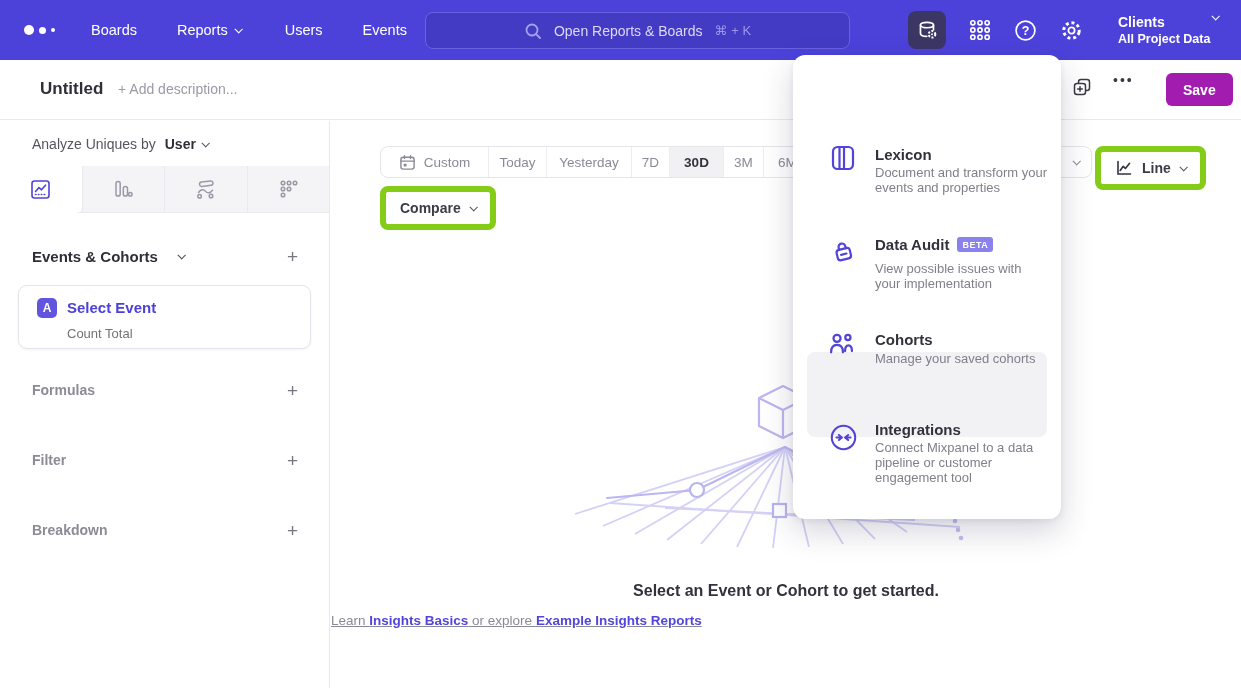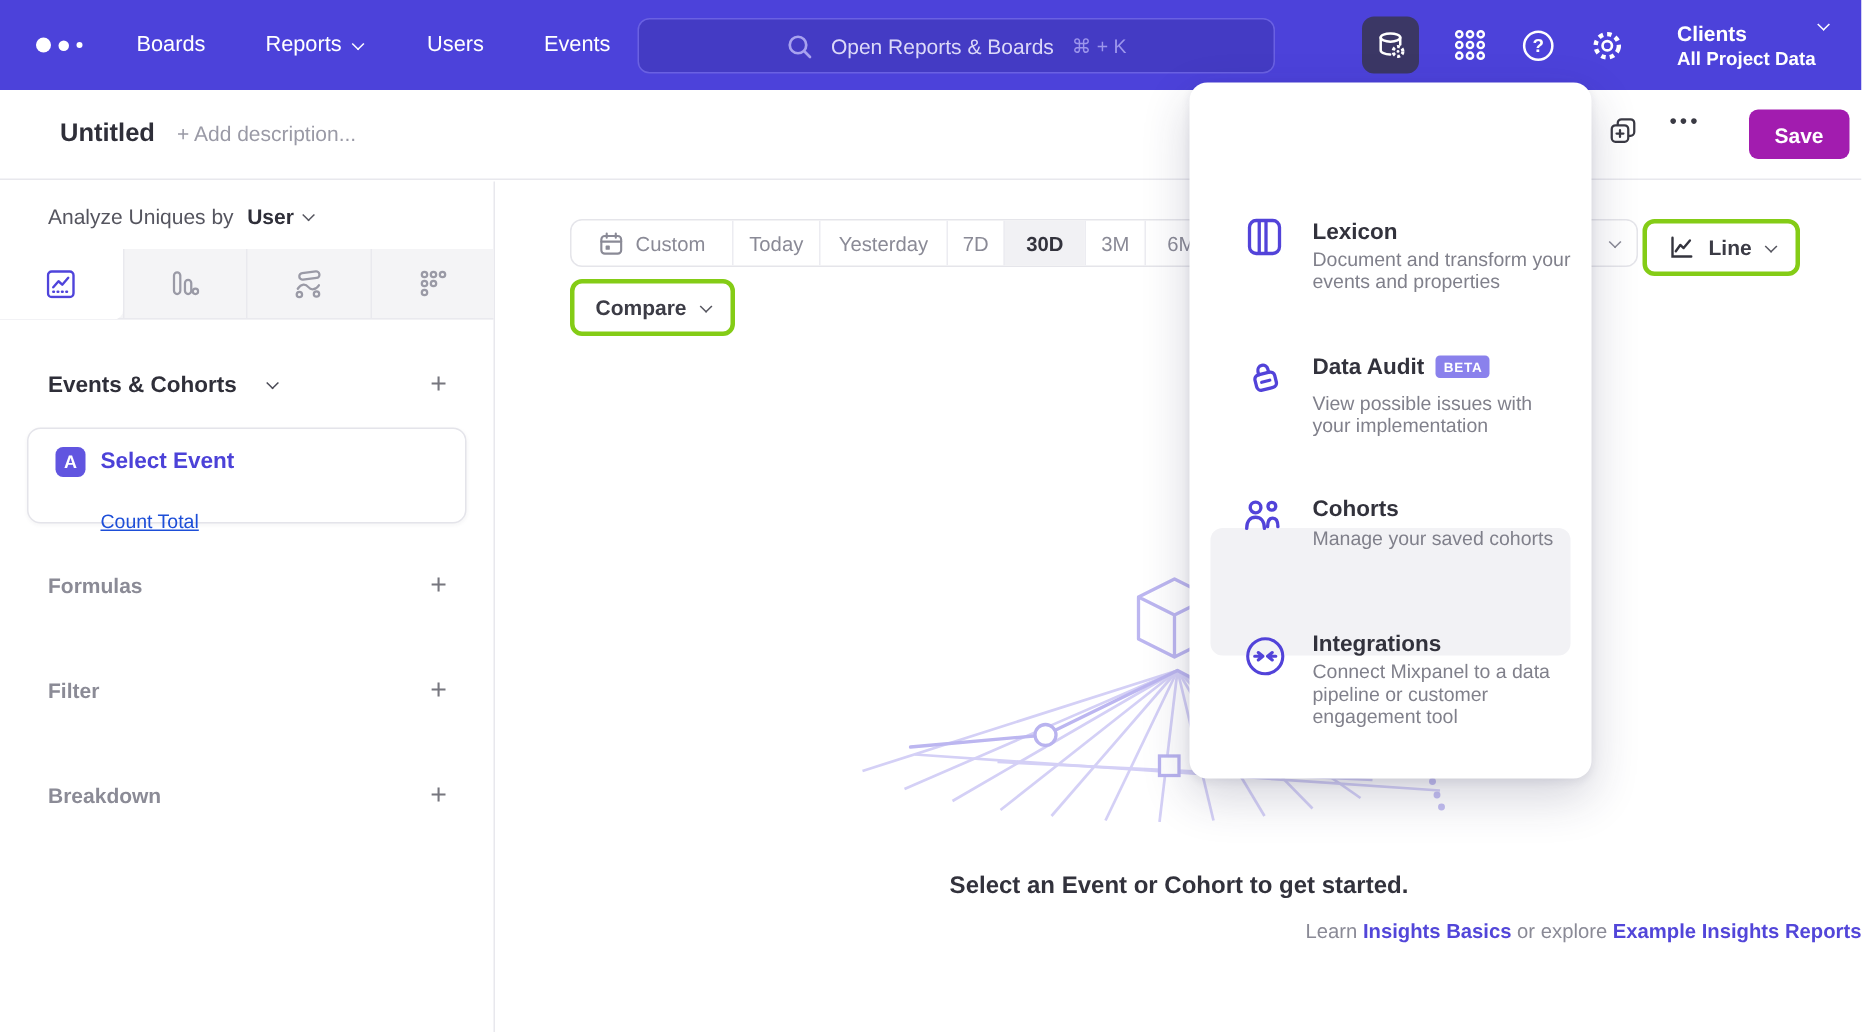--- a/index.html
+++ b/index.html
@@ -46,46 +46,46 @@
   .charttabs .tab:first-child { border-left:none; }
   .charttabs .tab.active { background:#fff; color:#4f44db; border-bottom:1px solid #fff; margin-bottom:-1px; border-bottom-right-radius:6px; }
   .side-row { position:absolute; left:32px; width:266px; height:34px; display:flex; align-items:center; justify-content:space-between; }
   .side-row .lbl { font-size:15px; font-weight:bold; color:#2f2f39; display:flex; align-items:center; gap:20px; }
   .side-row .lbl .chev{ color:#4a4a55; }
   .side-row.muted .lbl { font-size:14px; color:#8b8b96; }
   .plus { font-size:19px; color:#77777f; font-weight:400; cursor:pointer; line-height:1; }
   .eventcard { position:absolute; top:164px; left:18px; width:293px; height:64px; background:#fff; border:1px solid #e4e4ea; border-radius:9px; box-shadow:0 1px 3px rgba(30,30,60,0.05); cursor:pointer; }
   .eventcard .abadge { position:absolute; left:18px; top:12px; width:20px; height:20px; background:#6155e0; color:#fff; border-radius:5px; font-size:12px; font-weight:bold; display:flex; align-items:center; justify-content:center; }
   .eventcard .etitle { position:absolute; left:48px; top:13px; font-size:15px; font-weight:bold; color:#4c42d8; }
-  .eventcard .esub { position:absolute; left:48px; top:54px; font-size:13px; color:#1d4ed8;text-decoration:underline; }
+  .eventcard .esub { position:absolute; left:48px; top:40px; font-size:13px; color:#737373; }
 
   
   .seg { position:absolute; left:380px; top:146px; height:32px; display:flex; background:#fff; border:1px solid #e5e5ea; border-radius:8px; overflow:hidden; z-index:2; }
   .seg .cell { display:flex; align-items:center; justify-content:center; gap:8px; font-size:13.5px; color:#8a8a96; border-left:1px solid #ececf1; cursor:pointer; }
   .seg .cell:first-child { border-left:none; }
   .seg .cell.active { background:#f1f1f4; color:#33333d; font-weight:bold; }
   .seg .gapcell { border-left:none; }
-  .btn { position:absolute; height:32px; display:flex; align-items:center; gap:9px; background:#fff; border:3px solid #84cc16; border-radius:8px; padding:16px 14px; font-size:14px; font-weight:bold; color:#3c3c46; cursor:pointer; z-index:2; }
+  .btn { position:absolute; height:32px; display:flex; align-items:center; gap:9px; background:#fff; border:6px solid #84cc16; border-radius:8px; padding:16px 14px; font-size:14px; font-weight:bold; color:#3c3c46; cursor:pointer; z-index:2; }
   .btn .chev { color:#55555f; }
   #compareBtn { left:380px; top:186px; }
   #lineBtn { left:1095px; top:146px; }
 
   
   .dmenu { position:absolute; left:793px; top:55px; width:268px; height:464px; background:#fff; border-radius:12px; box-shadow:0 12px 32px rgba(40,40,80,0.20), 0 2px 6px rgba(40,40,80,0.08); z-index:50; }
   .mi { position:absolute; left:0; width:100%; cursor:pointer; }
   .mi .micon { position:absolute; left:36px; top:0; color:#5243d9; }
   .mi .mtitle { position:absolute; left:82px; top:2px; font-size:15px; font-weight:bold; color:#32323c; display:flex; align-items:center; gap:8px; }
   .mi .mdesc { position:absolute; left:82px; width:172px; font-size:13px; line-height:15px; color:#80808b; }
   .beta { background:#8a81ec; color:#fff; font-size:9px; font-weight:bold; letter-spacing:0.5px; padding:2.5px 5px; border-radius:3px; }
   .hilite { position:absolute; left:14px; top:297px; width:240px; height:85px; background:#f2f2f5; border-radius:8px; }
 
   
   .art { position:absolute; left:555px; top:378px; z-index:0; }
   .empty-title { position:absolute; left:331px; right:0; top:582px; text-align:center; font-size:16px; font-weight:bold; color:#32323c; z-index:1; }
-  .empty-links { position:absolute; left:331px; right:0; top:613px; text-align:right; font-size:13.5px; color:#8a8a96; z-index:1; }
+  .empty-links { position:absolute; left:331px; right:0; top:613px; text-align:left; font-size:13.5px; color:#8a8a96; z-index:1;text-decoration:underline; }
   .empty-links a { color:#5246d9; font-weight:bold; text-decoration:none; cursor:pointer; }
 </style>
 </head>
 <body>
 
 <div id="app">
 
   <nav class="topnav">
     <div class="logo">
         <i></i>

